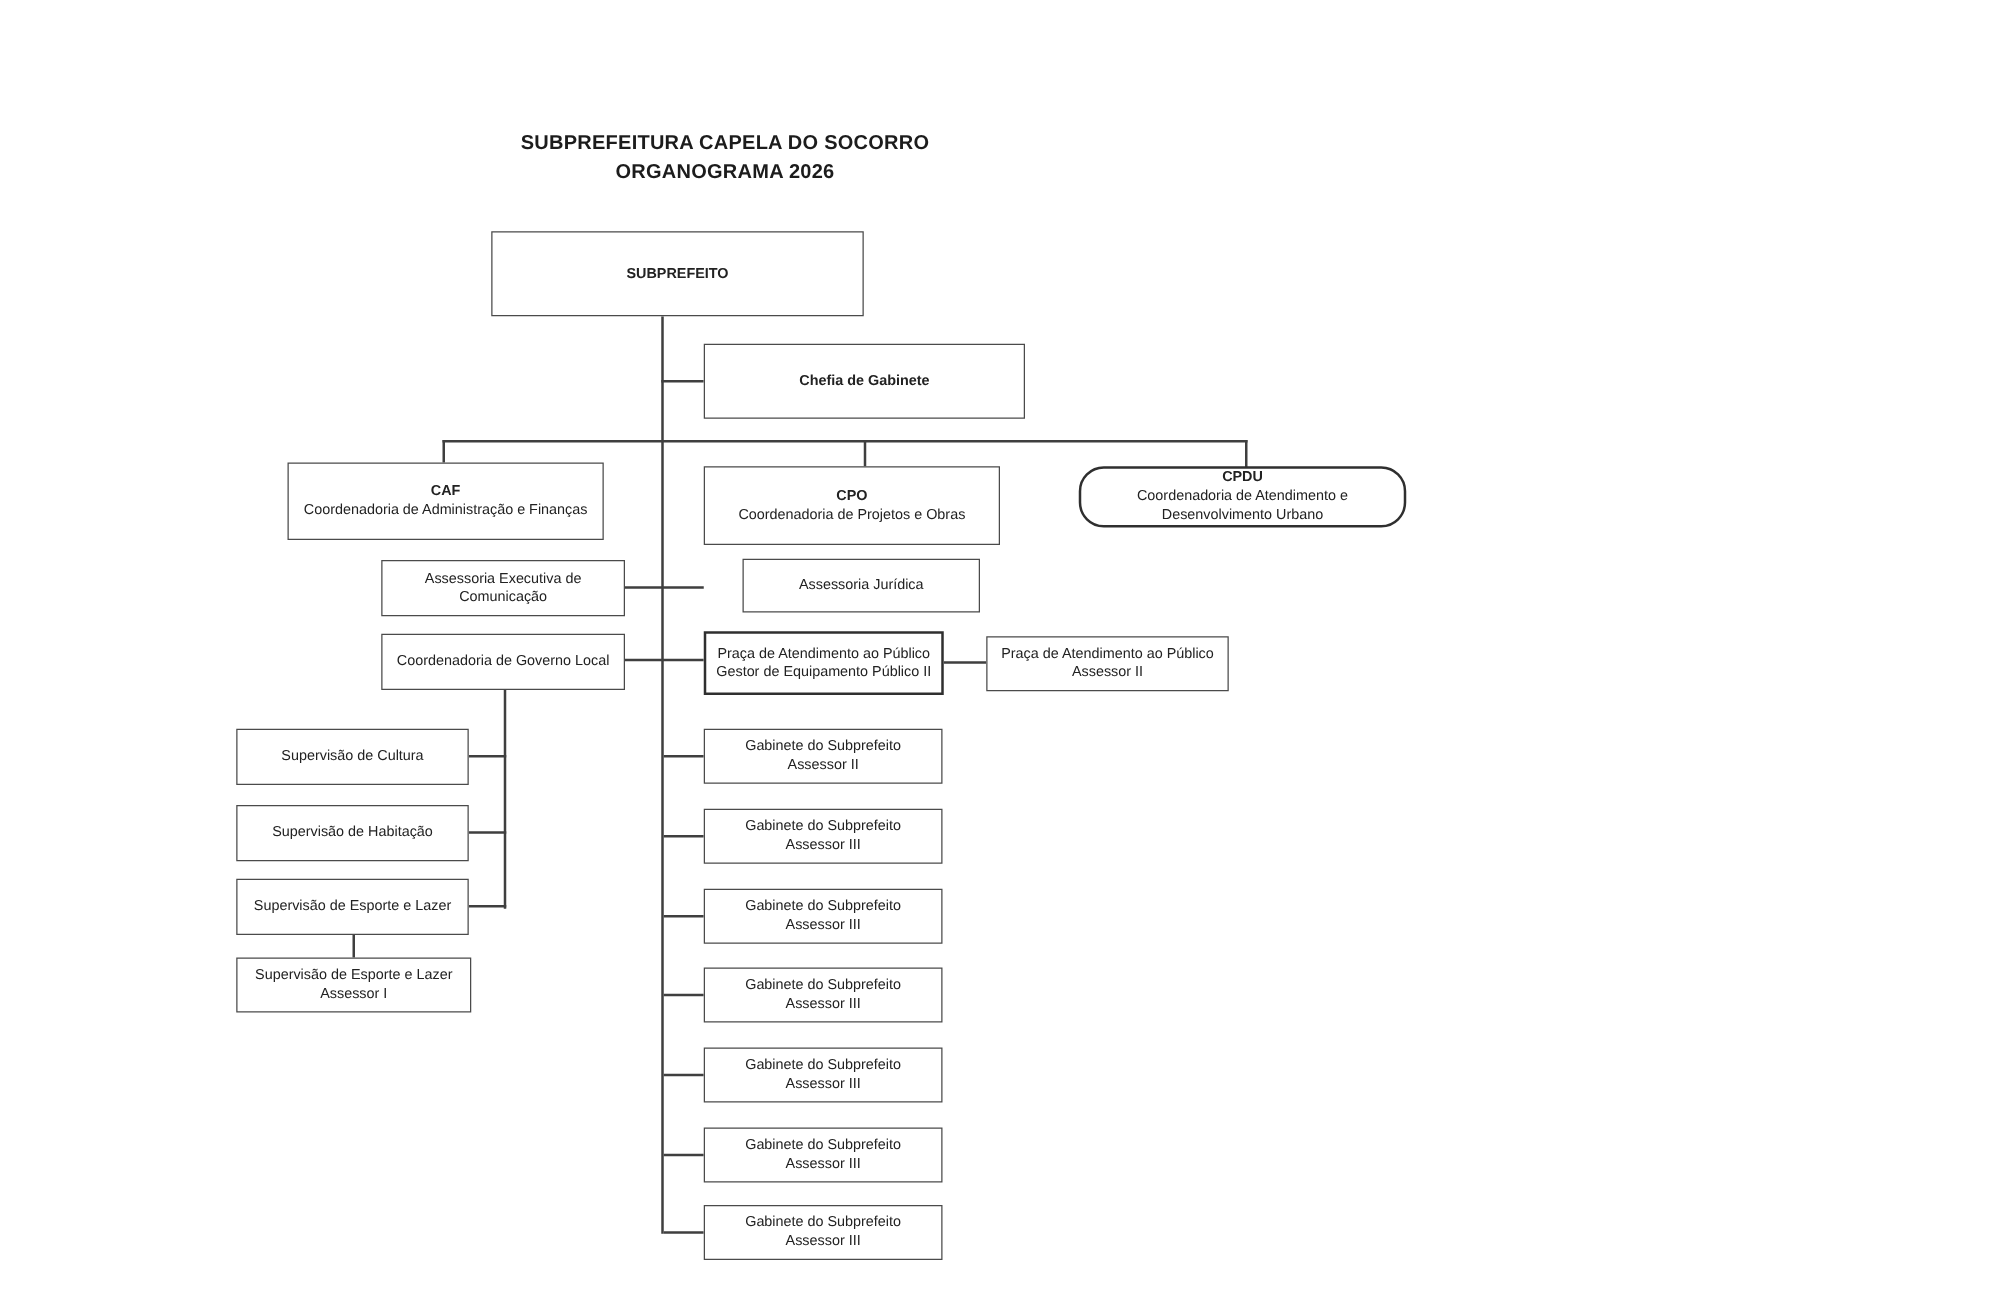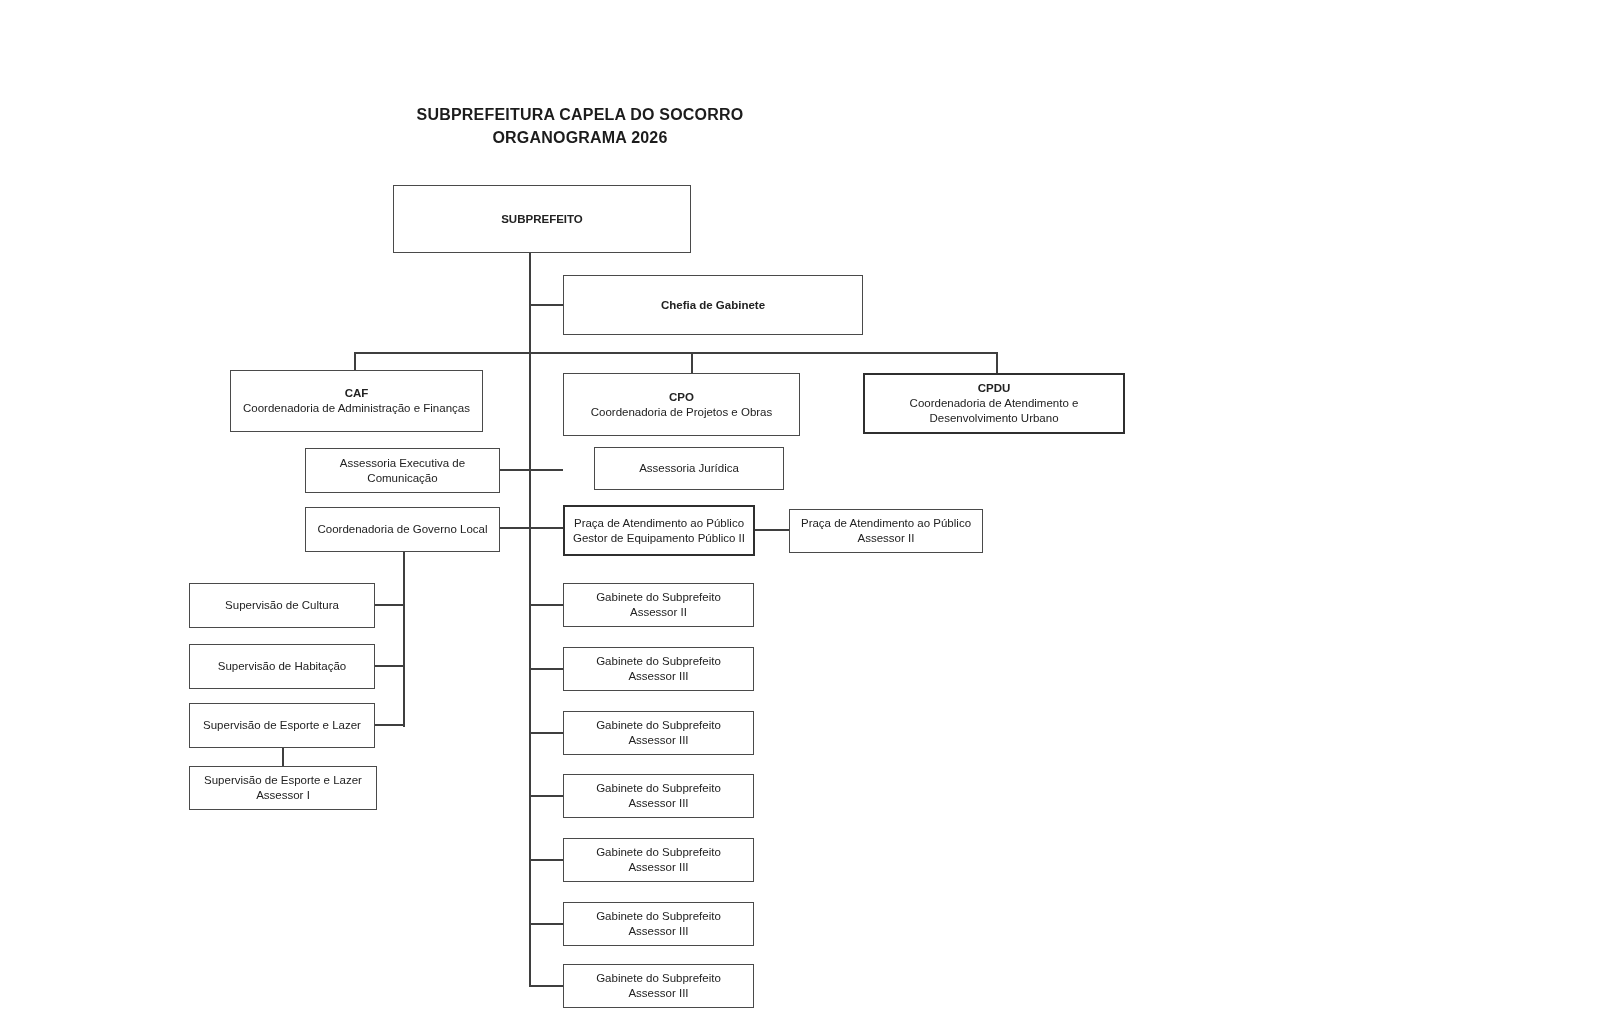--- a/index.html
+++ b/index.html
@@ -86,32 +86,32 @@
       <div class="connector" style="left: 531px; top: 604px; width: 32px; height: 2px; background: rgb(63, 63, 63);"></div>
       <div class="connector" style="left: 531px; top: 668px; width: 32px; height: 2px; background: rgb(63, 63, 63);"></div>
       <div class="connector" style="left: 531px; top: 732px; width: 32px; height: 2px; background: rgb(63, 63, 63);"></div>
       <div class="connector" style="left: 531px; top: 795px; width: 32px; height: 2px; background: rgb(63, 63, 63);"></div>
       <div class="connector" style="left: 531px; top: 859px; width: 32px; height: 2px; background: rgb(63, 63, 63);"></div>
       <div class="connector" style="left: 531px; top: 923px; width: 32px; height: 2px; background: rgb(63, 63, 63);"></div>
       <div class="connector" style="left: 531px; top: 985px; width: 32px; height: 2px; background: rgb(63, 63, 63);"></div>
       <div class="org-node" style="left: 393px; top: 185px; width: 298px; height: 68px;">
         <div class="node-line bold">SUBPREFEITO</div>
       </div>
-      <div class="org-node" style="left: 563px; top: 275px; width: 300px; height: 60px;">
+      <div class="org-node" style="left: 563px; top: 275px; width: 257px; height: 60px;">
         <div class="node-line bold">Chefia de Gabinete</div>
       </div>
       <div class="org-node" style="left: 230px; top: 370px; width: 253px; height: 62px; text-align: center;">
         <div class="node-line bold">CAF</div>
         <div class="node-line">Coordenadoria de Administração e Finanças</div>
       </div>
       <div class="org-node" style="left: 563px; top: 373px; width: 237px; height: 63px;">
         <div class="node-line bold">CPO</div>
         <div class="node-line">Coordenadoria de Projetos e Obras</div>
       </div>
-      <div class="org-node thick" style="left: 863px; top: 373px; width: 262px; height: 61px;">
+      <div class="org-node thick" style="left: 863px; top: 373px; width: 262px; height: 49px; border-radius: 20px;">
         <div class="node-line bold">CPDU</div>
         <div class="node-line">Coordenadoria de Atendimento e Desenvolvimento Urbano</div>
       </div>
       <div class="org-node" style="left: 305px; top: 448px; width: 195px; height: 45px;">
         <div class="node-line">Assessoria Executiva de</div>
         <div class="node-line">Comunicação</div>
       </div>
       <div class="org-node" style="left: 563px; top: 447px; width: 190px; height: 43px; margin-left: 31px;">
         <div class="node-line">Assessoria Jurídica</div>
       </div>

